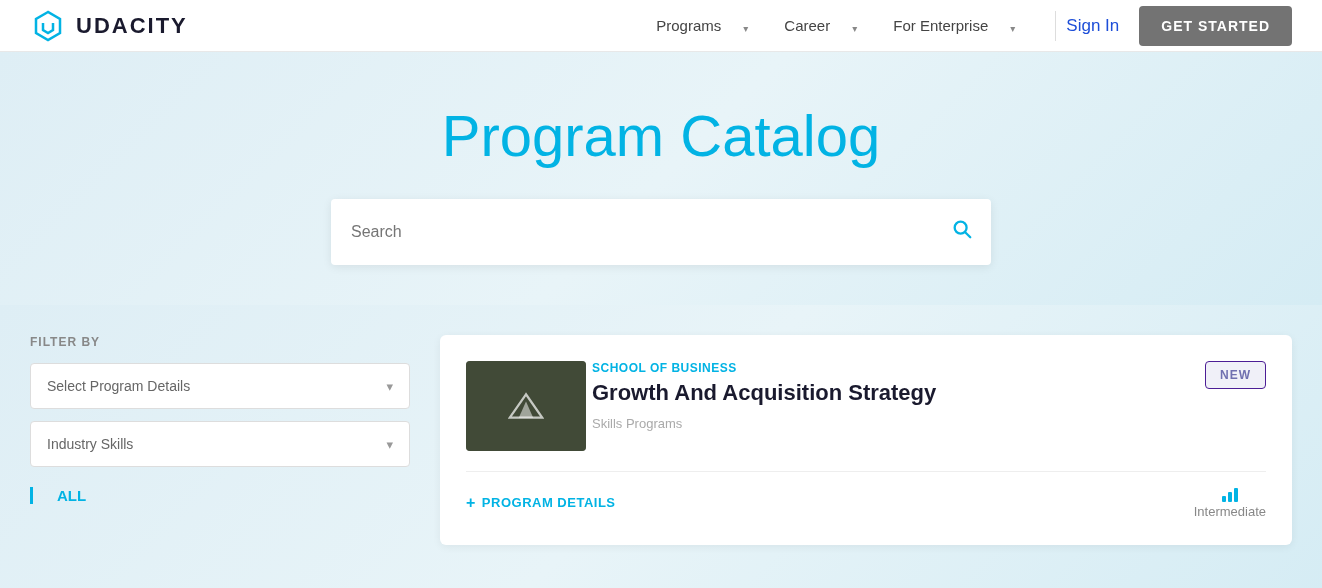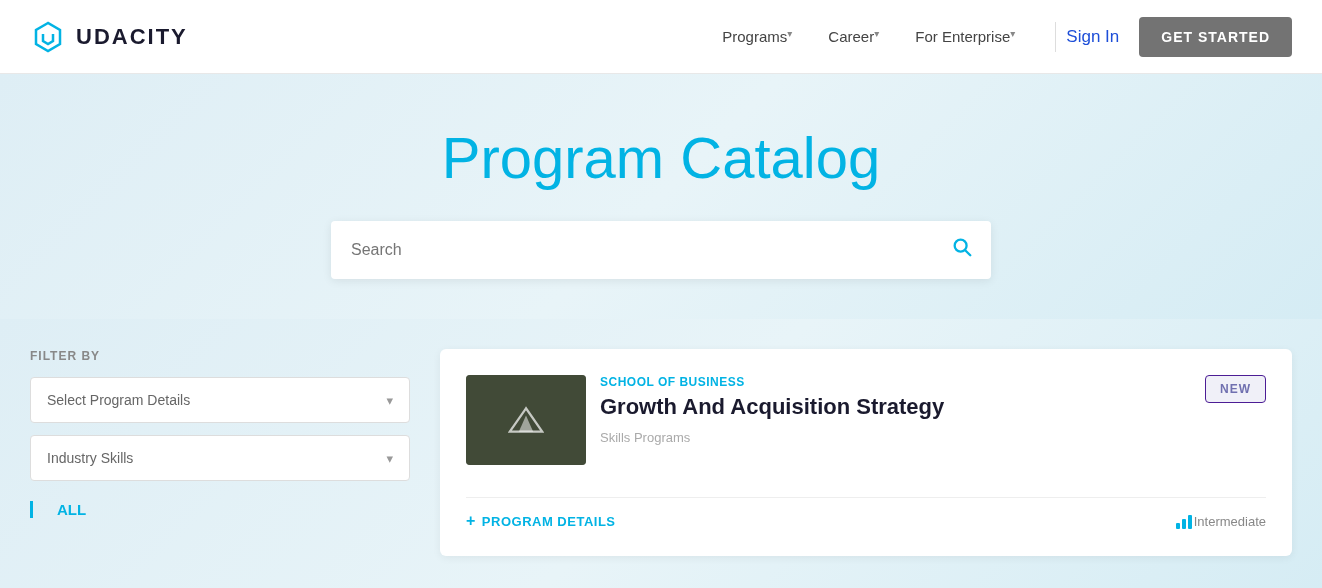--- a/index.html
+++ b/index.html
@@ -7,21 +7,21 @@
       font-family: 'Helvetica Neue', Arial, sans-serif;
       background: #e8f2f5;
       min-height: 588px;
       width: 1322px;
       overflow: hidden;
     }
 
     
     .header {
       background: #fff;
-      height: 74px;
+      height: 52px;
       display: flex;
       align-items: center;
       padding: 11px 30px;
       border-bottom: 1px solid #e8e8e8;
       position: relative;
       z-index: 10;
     }
     .logo-area {
       display: flex;
       align-items: center;
@@ -42,22 +42,22 @@
       display: flex;
       align-items: center;
       gap: 36px;
       margin-right: 30px;
     }
     .nav-item {
       font-size: 15px;
       color: #444;
       cursor: pointer;
       display: flex;
-      align-items: flex-start;
-      gap: 0;
+      align-items: flex-end;
+      gap: 22px;
     }
     .chevron-down {
       font-size: 10px;
       color: #888;
     }
     .nav-divider {
       width: 1px;
       height: 30px;
       background: #ddd;
       margin: 0 10px;
@@ -95,21 +95,21 @@
       font-weight: 300;
       margin-bottom: 30px;
     }
     .search-wrapper {
       width: 660px;
       margin: 0 auto;
       position: relative;
     }
     .search-input {
       width: 100%;
-      height: 58px;
+      height: 66px;
       border: none;
       border-radius: 4px;
       padding: 0 55px 0 20px;
       font-size: 16px;
       color: #666;
       outline: none;
       box-shadow: 0 2px 10px rgba(0,0,0,0.08);
     }
     .search-icon-btn {
       position: absolute;
@@ -180,22 +180,22 @@
       border-radius: 6px;
       padding: 26px;
       box-shadow: 0 2px 8px rgba(0,0,0,0.06);
       display: flex;
       flex-direction: column;
       gap: 0;
     }
     .card-top {
       display: flex;
       align-items: flex-start;
-      gap: 14px;
-      margin-bottom: 32px;
+      gap: 6px;
+      margin-bottom: 20px;
     }
     .card-thumbnail {
       width: 120px;
       height: 90px;
       background: #4a5240;
       border-radius: 4px;
       flex-shrink: 0;
       position: relative;
       overflow: hidden;
       display: flex;
@@ -275,20 +275,21 @@
       text-transform: uppercase;
       letter-spacing: 0.5px;
     }
     .plus-icon { font-size: 16px; }
     .difficulty-area {
       display: flex;
       align-items: center;
       gap: 2px;
       color: #888;
       font-size: 13px;
+      flex-direction: column;
     }
     .bar-chart-icon {
       display: flex;
       align-items: flex-end;
       gap: 2px;
       height: 16px;
     }
     .bar {
       width: 4px;
       background: #02b3e4;

